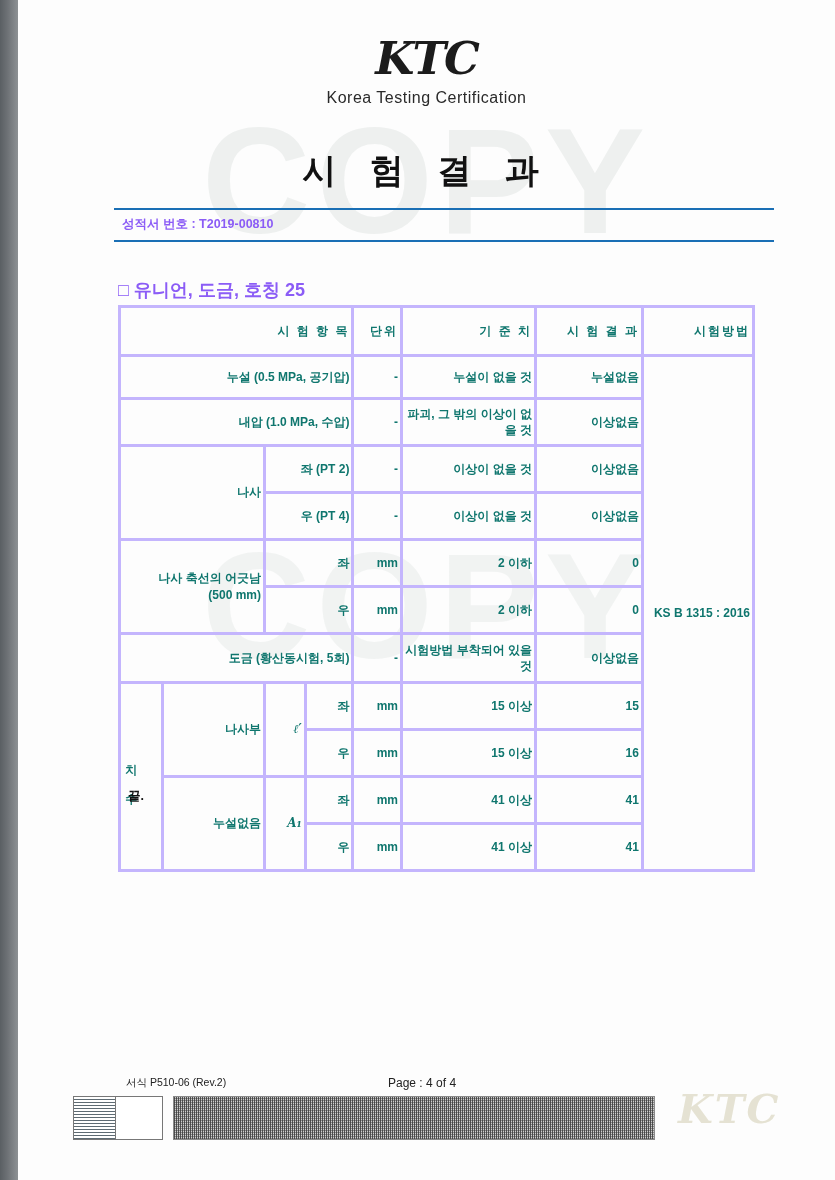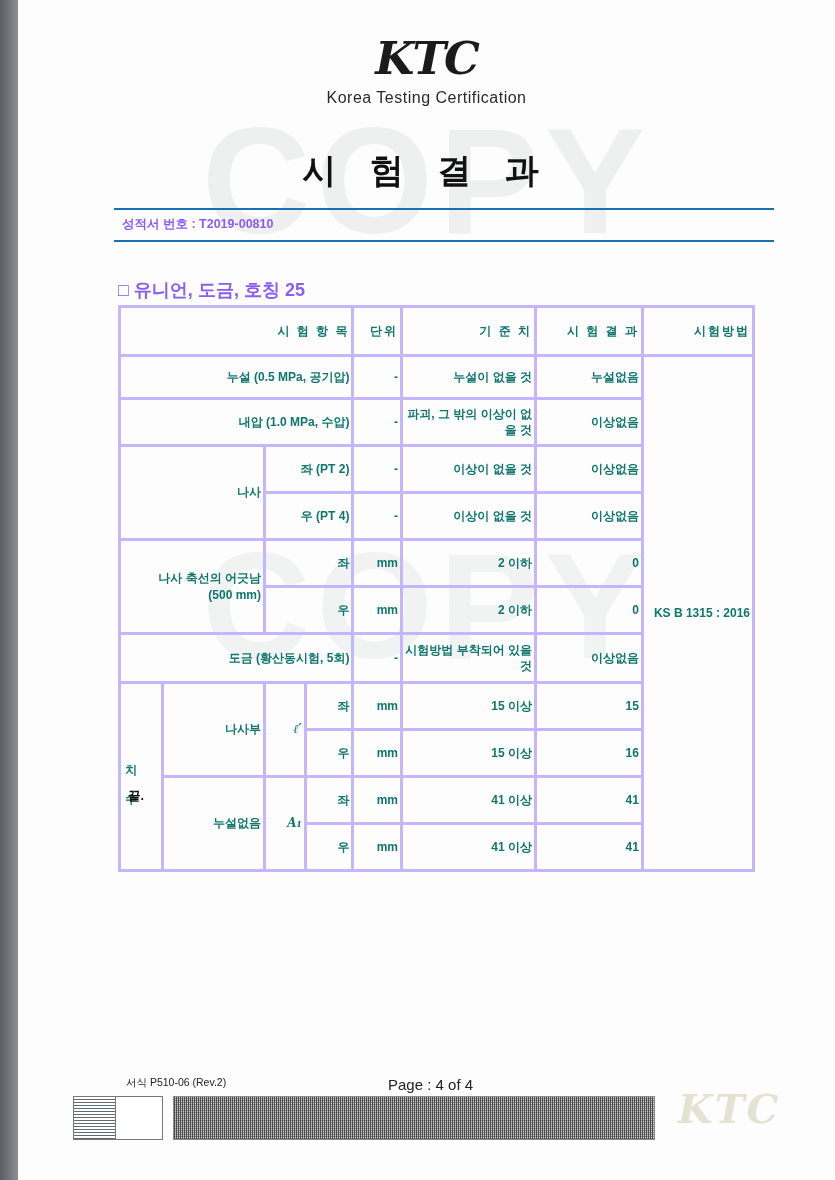--- a/index.html
+++ b/index.html
@@ -176,21 +176,21 @@
     position: absolute;
     left: 108px;
     top: 1076px;
     font-size: 10.5px;
     color: #222;
   }
   .footer-page {
     position: absolute;
     left: 370px;
     top: 1076px;
-    font-size: 15px;
+    font-size: 12px;
     color: #222;
   }
   .barcode-small {
     position: absolute;
     left: 55px;
     top: 1096px;
     width: 88px;
     height: 42px;
     border: 1px solid #777;
     background:

